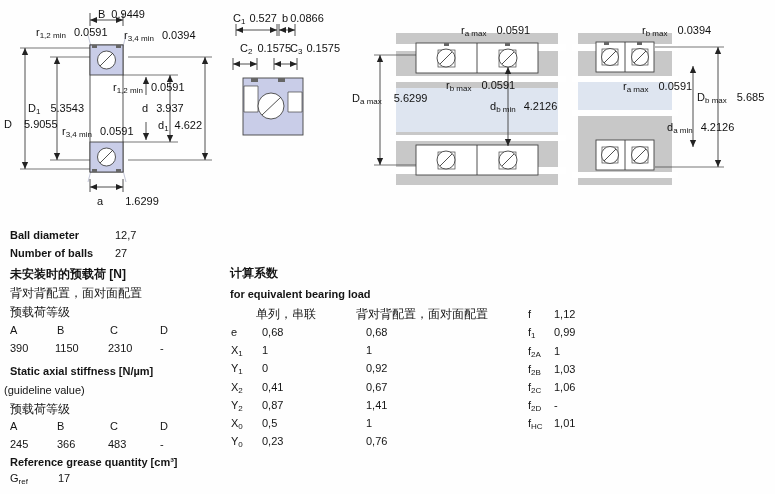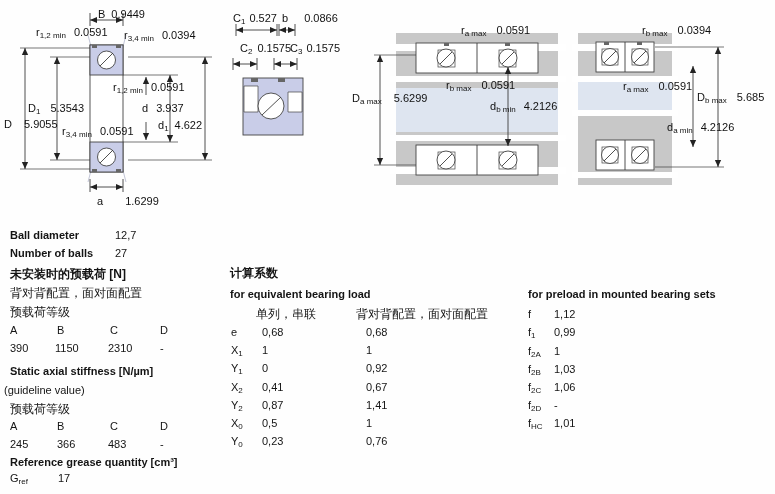--- a/index.html
+++ b/index.html
@@ -168,21 +168,21 @@
   <span class="dim" style="left:124px;top:29px"><span><span>r</span><sub>3,4 min</sub></span><span class="val">0.0394</span></span>
   <span class="dim" style="left:113px;top:81px"><span><span>r</span><sub>1,2 min</sub></span><span class="val">0.0591</span></span>
   <span class="dim" style="left:28px;top:102px"><span><span>D</span><sub>1</sub></span><span class="val" style="margin-left:10px">5.3543</span></span>
   <span class="dim" style="left:142px;top:102px"><span><span>d</span><sub></sub></span><span class="val">3.937</span></span>
   <span class="dim" style="left:4px;top:118px"><span><span>D</span><sub></sub></span><span class="val" style="margin-left:12px">5.9055</span></span>
   <span class="dim" style="left:62px;top:125px"><span><span>r</span><sub>3,4 min</sub></span><span class="val">0.0591</span></span>
   <span class="dim" style="left:158px;top:119px"><span><span>d</span><sub>1</sub></span><span class="val" style="margin-left:6px">4.622</span></span>
   <span class="dim" style="left:97px;top:195px"><span><span>a</span><sub></sub></span><span class="val" style="margin-left:22px">1.6299</span></span>
 
   <span class="dim" style="left:233px;top:12px"><span><span>C</span><sub>1</sub></span><span class="val" style="margin-left:4px">0.527</span></span>
-  <span class="dim" style="left:282px;top:12px"><span><span>b</span><sub></sub></span><span class="val" style="margin-left:16px">0.0866</span></span>
+  <span class="dim" style="left:282px;top:12px"><span><span>b</span><sub></sub></span><span class="val" style="margin-left:2px">0.0866</span></span>
   <span class="dim" style="left:240px;top:42px"><span><span>C</span><sub>2</sub></span><span class="val" style="margin-left:5px">0.1575</span></span>
   <span class="dim" style="left:290px;top:42px"><span><span>C</span><sub>3</sub></span><span class="val" style="margin-left:4px">0.1575</span></span>
 
   <span class="dim" style="left:461px;top:24px"><span><span>r</span><sub>a max</sub></span><span class="val" style="margin-left:10px">0.0591</span></span>
   <span class="dim" style="left:446px;top:79px"><span><span>r</span><sub>b max</sub></span><span class="val" style="margin-left:10px">0.0591</span></span>
   <span class="dim" style="left:352px;top:92px"><span><span>D</span><sub>a max</sub></span><span class="val" style="margin-left:12px">5.6299</span></span>
   <span class="dim" style="left:490px;top:100px"><span><span>d</span><sub>b min</sub></span><span class="val">4.2126</span></span>
 
   <span class="dim" style="left:642px;top:24px"><span><span>r</span><sub>b max</sub></span><span class="val" style="margin-left:10px">0.0394</span></span>
   <span class="dim" style="left:623px;top:80px"><span><span>r</span><sub>a max</sub></span><span class="val" style="margin-left:10px">0.0591</span></span>
@@ -242,21 +242,20 @@
   <span class="t" style="left:231px;top:399px"><span>Y</span><sub>2</sub></span>
   <span class="t" style="left:262px;top:399px">0,87</span>
   <span class="t" style="left:366px;top:399px">1,41</span>
   <span class="t" style="left:231px;top:417px"><span>X</span><sub>0</sub></span>
   <span class="t" style="left:262px;top:417px">0,5</span>
   <span class="t" style="left:366px;top:417px">1</span>
   <span class="t" style="left:231px;top:435px"><span>Y</span><sub>0</sub></span>
   <span class="t" style="left:262px;top:435px">0,23</span>
   <span class="t" style="left:366px;top:435px">0,76</span>
 
-  <span class="t bold" style="left:528px;top:288px">for preload in mounted bearing sets</span>
 
   <span class="t" style="left:528px;top:308px"><span>f</span><sub></sub></span>
   <span class="t" style="left:554px;top:308px">1,12</span>
   <span class="t" style="left:528px;top:326px"><span>f</span><sub>1</sub></span>
   <span class="t" style="left:554px;top:326px">0,99</span>
   <span class="t" style="left:528px;top:345px"><span>f</span><sub>2A</sub></span>
   <span class="t" style="left:554px;top:345px">1</span>
   <span class="t" style="left:528px;top:363px"><span>f</span><sub>2B</sub></span>
   <span class="t" style="left:554px;top:363px">1,03</span>
   <span class="t" style="left:528px;top:381px"><span>f</span><sub>2C</sub></span>

